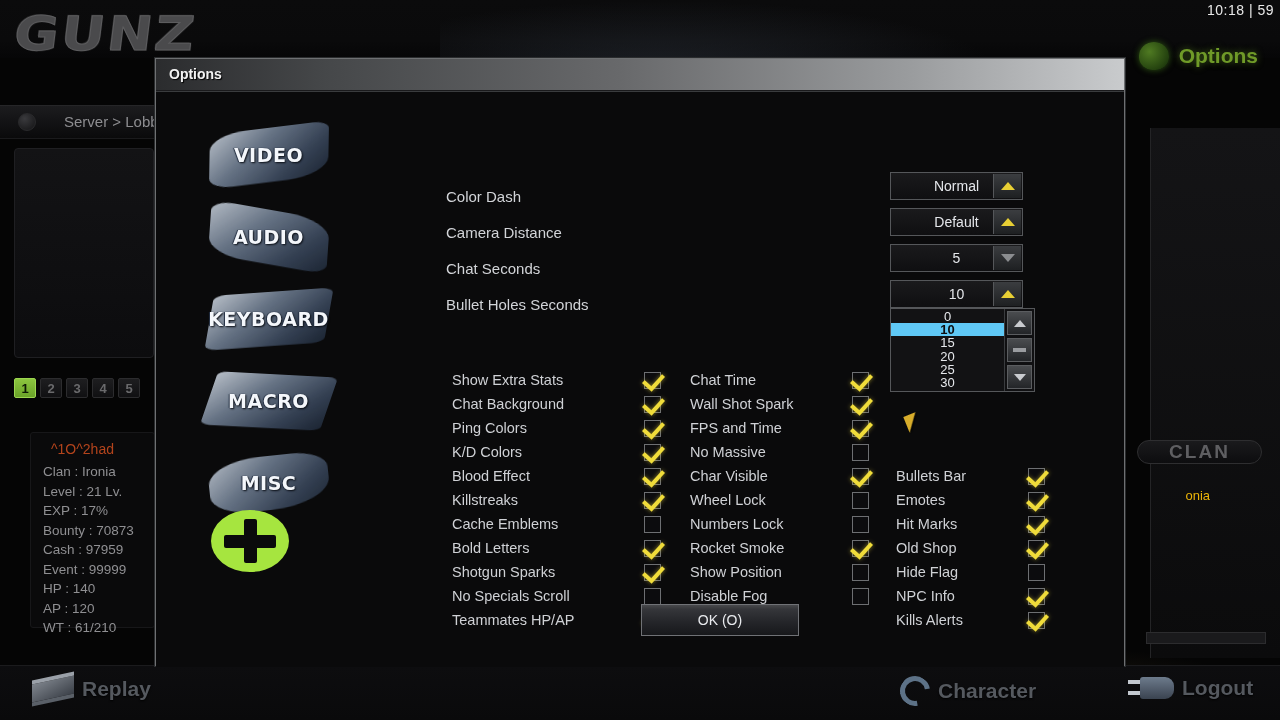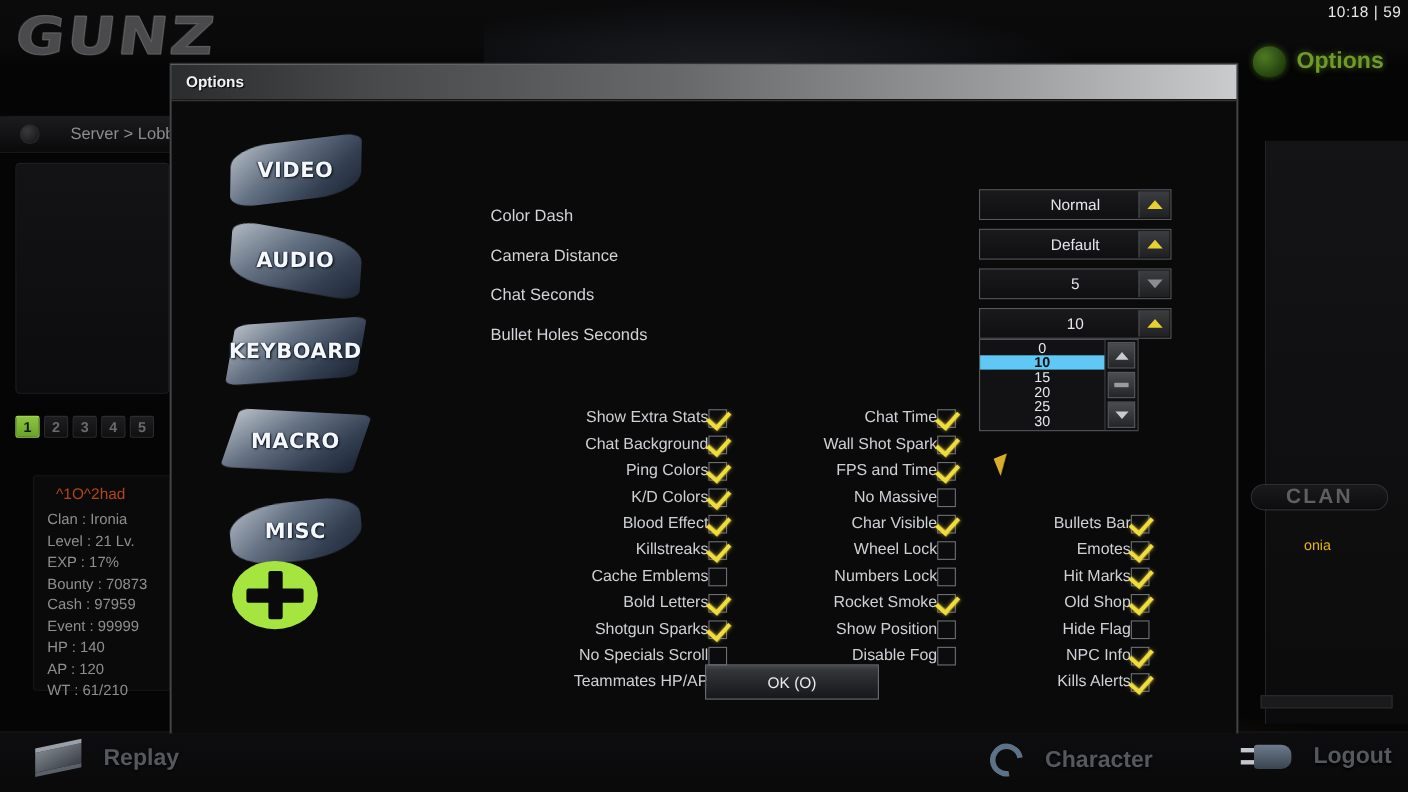--- a/index.html
+++ b/index.html
@@ -120,21 +120,21 @@
     position:absolute; right:14px; top:632px; width:120px; height:12px;
     background:#1a1a1c; border:1px solid #2c2c2e;
   }
 
   .bottom-bar {
     position:absolute; left:0; bottom:0; width:1280px; height:55px;
     background: linear-gradient(180deg,#0d0d0f 0%, #0a0a0b 100%);
     border-top:1px solid #1b1b1d;
   }
   .bottom-item {
-    position:absolute; display:flex; align-items:center; gap:20px; top:10px;
+    position:absolute; display:flex; align-items:center; gap:8px; top:10px;
   }
   .bottom-item .lbl {
     font-size:21px; color:#55595f; font-weight:700;
     text-shadow:0 1px 2px #000;
   }
   .bi-replay { left:32px; }
   .bi-character { left:900px; }
   .bi-logout { left:1140px; }
   .icon-film {
     width:42px;height:26px;
@@ -229,21 +229,21 @@
   
   .opt-labels { position:absolute; left:290px; top:86px; }
   .opt-label-row {
     height:36px; display:flex; align-items:center;
     color:#d2d4d8; font-size:15px;
   }
 
   
   .dropdowns { position:absolute; left:734px; top:80px; width:145px; }
   .dd {
-    position:relative; width:175px; height:28px; margin-bottom:8px;
+    position:relative; width:133px; height:28px; margin-bottom:8px;
     background: linear-gradient(180deg,#1a1a1c,#0f0f11);
     border:1px solid #55575a;
     display:flex; align-items:center; justify-content:center;
   }
   .dd .val { color:#e4e6ea; font-size:14px; }
   .dd .arrow {
     position:absolute; right:1px; top:1px; width:28px; height:24px;
     background: linear-gradient(180deg,#3b3d40,#1e2022);
     border-left:1px solid #55575a;
     display:flex; align-items:center; justify-content:center;
@@ -285,21 +285,21 @@
     transform: rotate(-22deg);
     filter: drop-shadow(1px 1px 1px #000);
   }
 
   
   .cb-col { position:absolute; }
   .cb-col-1 { left:290px; top:276px; width:215px; }
   .cb-col-2 { left:528px; top:276px; width:185px; }
   .cb-col-3 { left:734px; top:372px; width:155px; }
   .cb-row {
-    height:24px; display:flex; align-items:center; justify-content:flex-end;margin-left:6px;
+    height:24px; display:flex; align-items:center; justify-content:space-between;margin-left:6px;
   }
   .cb-row .cb-label { color:#cfd1d5; font-size:14.5px; }
   .box {
     width:17px;height:17px; position:relative;
     background:#0c0c0e; border:1px solid #6d6f72;
   }
   .box.on:after {
     content:"";
     position:absolute; left:2px; top:-3px;
     width:9px; height:16px;

